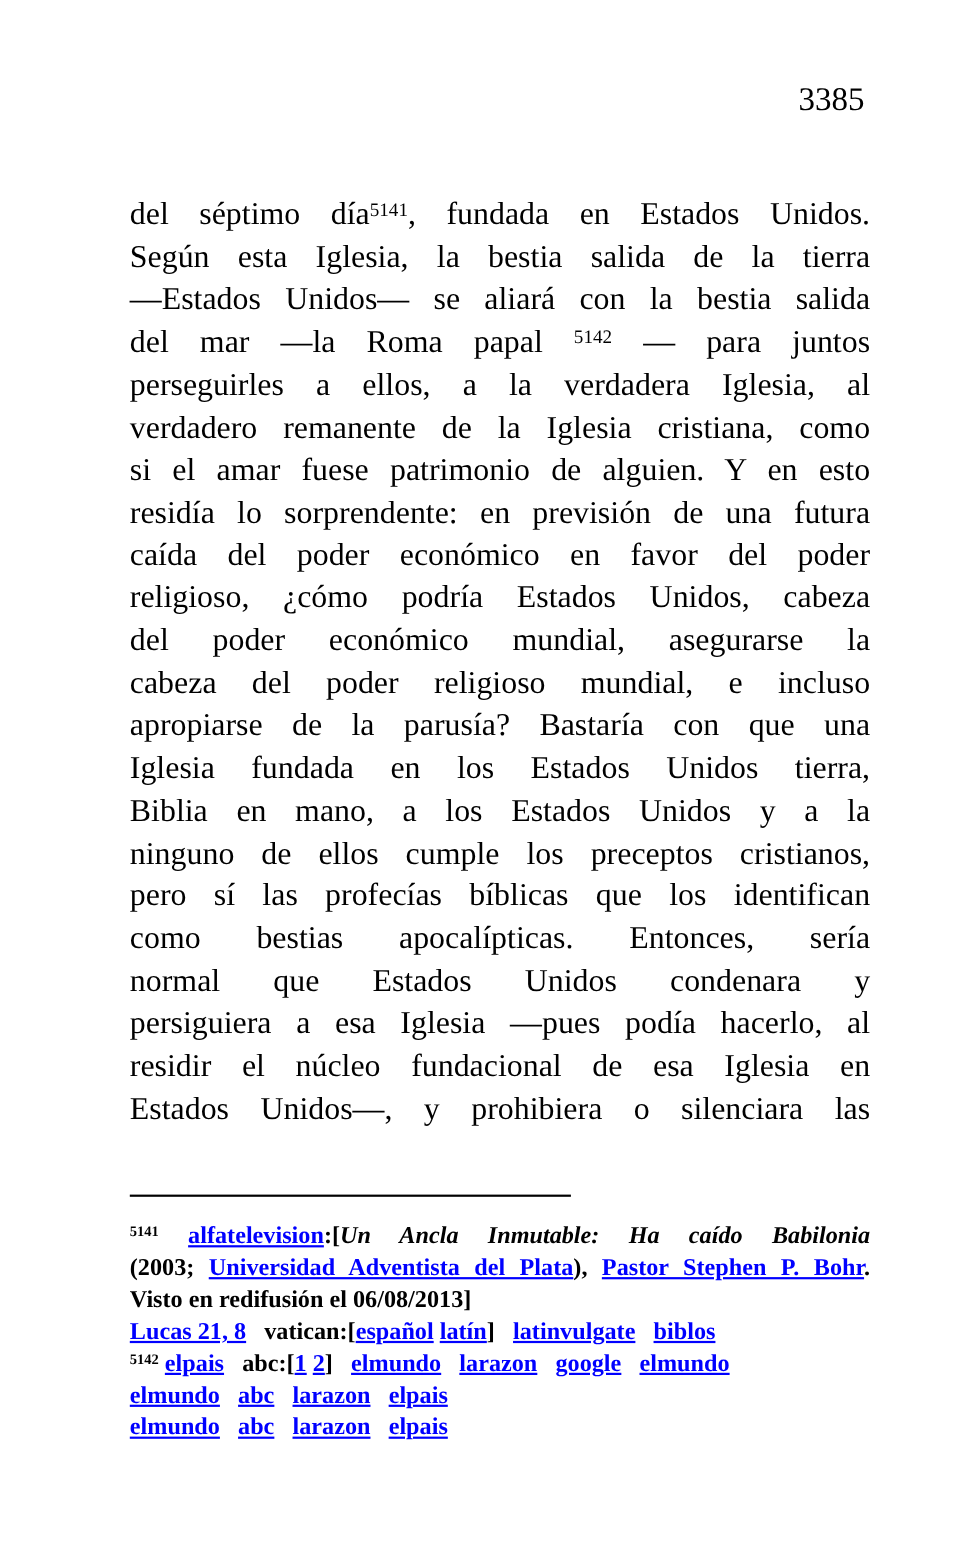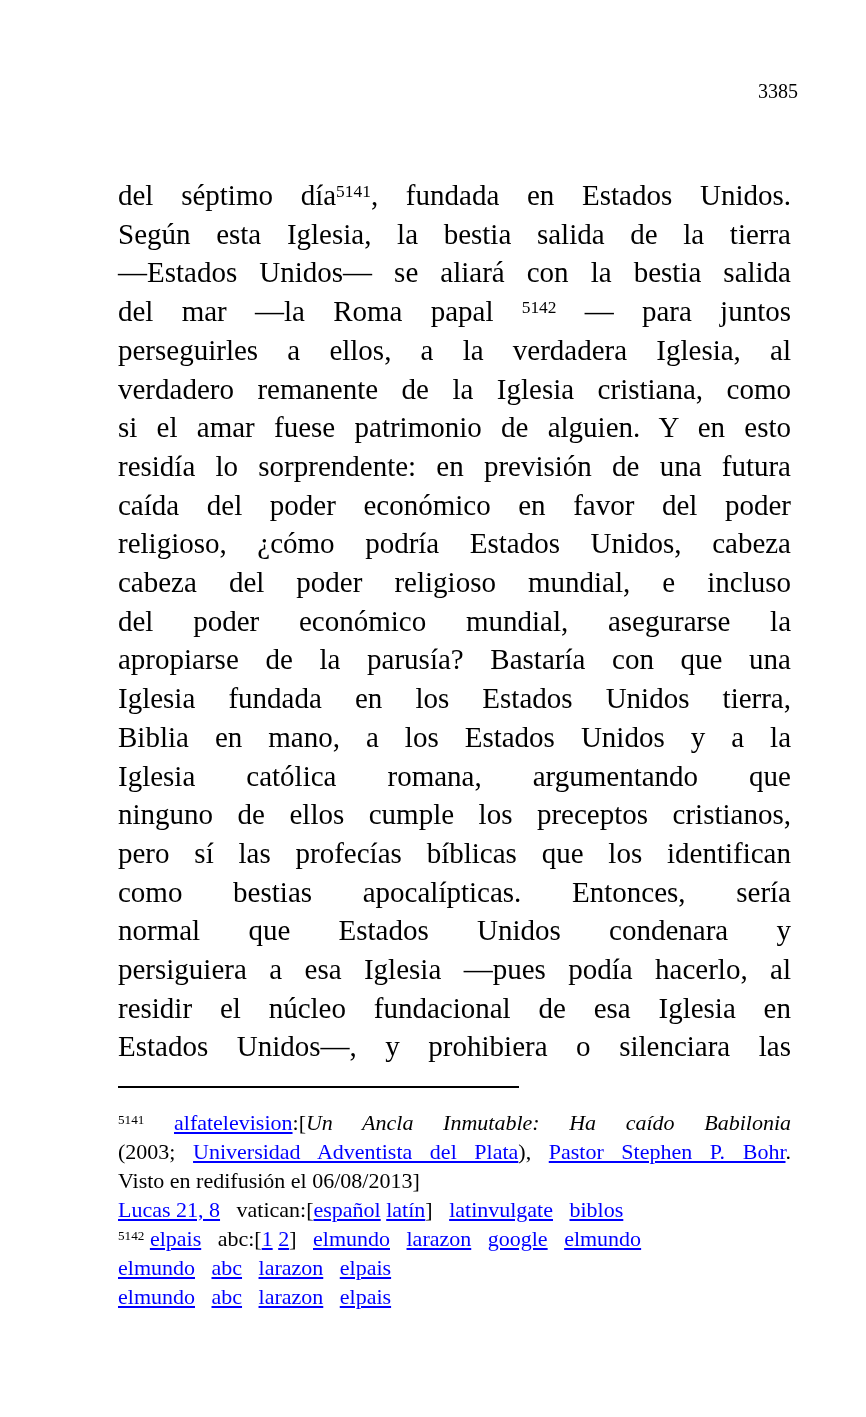--- a/index.html
+++ b/index.html
@@ -8,22 +8,22 @@
     width: 866px;
     height: 1417px;
     background: #ffffff;
     color: #000000;
     font-family: "Liberation Serif", "DejaVu Serif", serif;
     overflow: hidden;
   }
   .page-number {
     position: absolute;
     top: 74px;
-    right: 68px;
-    font-size: 20px;
+    right: 80px;
+    font-size: 30px;
     line-height: 34px;
   }
   .body-text {
     position: absolute;
     left: 118px;
     top: 176px;
     width: 673px;
   }
   .bline {
     font-size: 29px;
@@ -40,20 +40,21 @@
     top: 1086px;
     width: 401px;
     height: 0;
     border-top: 2px solid #000000;
   }
   .footnotes {
     position: absolute;
     left: 118px;
     top: 1108px;
     width: 673px;
+    font-weight: bold;
   }
   .fline {
     font-size: 22px;
     line-height: 29px;
     white-space: pre-wrap;
   }
   .fline.justify { white-space: normal; }
   .sup {
     font-size: 0.6em;
     vertical-align: 0.45em;
@@ -75,26 +76,25 @@
       <div class="bline justify"><span class="">del séptimo día</span><span class="sup">5141</span><span class="">, fundada en Estados Unidos.</span></div>
       <div class="bline justify"><span class="">Según esta Iglesia, la bestia salida de la tierra</span></div>
       <div class="bline justify"><span class="">—Estados Unidos— se aliará con la bestia salida</span></div>
       <div class="bline justify"><span class="">del mar —la Roma papal </span><span class="sup">5142</span><span class=""> — para juntos</span></div>
       <div class="bline justify"><span class="">perseguirles a ellos, a la verdadera Iglesia, al</span></div>
       <div class="bline justify"><span class="">verdadero remanente de la Iglesia cristiana, como</span></div>
       <div class="bline justify"><span class="">si el amar fuese patrimonio de alguien. Y en esto</span></div>
       <div class="bline justify"><span class="">residía lo sorprendente: en previsión de una futura</span></div>
       <div class="bline justify"><span class="">caída del poder económico en favor del poder</span></div>
       <div class="bline justify"><span class="">religioso, ¿cómo podría Estados Unidos, cabeza</span></div>
+      <div class="bline justify"><span class="">del poder económico mundial, asegurarse la</span></div>
       <div class="bline justify"><span class="">cabeza del poder religioso mundial, e incluso</span></div>
-      <div class="bline justify"><span class="">del poder económico mundial, asegurarse la</span></div>
       <div class="bline justify"><span class="">apropiarse de la parusía? Bastaría con que una</span></div>
       <div class="bline justify"><span class="">Iglesia fundada en los Estados Unidos tierra,</span></div>
       <div class="bline justify"><span class="">Biblia en mano, a los Estados Unidos y a la</span></div>
-      <div class="bline justify"><span class="">Iglesia católica romana, argumentando que</span></div>
       <div class="bline justify"><span class="">ninguno de ellos cumple los preceptos cristianos,</span></div>
       <div class="bline justify"><span class="">pero sí las profecías bíblicas que los identifican</span></div>
       <div class="bline justify"><span class="">como bestias apocalípticas. Entonces, sería</span></div>
       <div class="bline justify"><span class="">normal que Estados Unidos condenara y</span></div>
       <div class="bline justify"><span class="">persiguiera a esa Iglesia —pues podía hacerlo, al</span></div>
       <div class="bline justify"><span class="">residir el núcleo fundacional de esa Iglesia en</span></div>
       <div class="bline justify"><span class="">Estados Unidos—, y prohibiera o silenciara las</span></div>
     </div>
 
   <div class="footnote-sep"></div>

